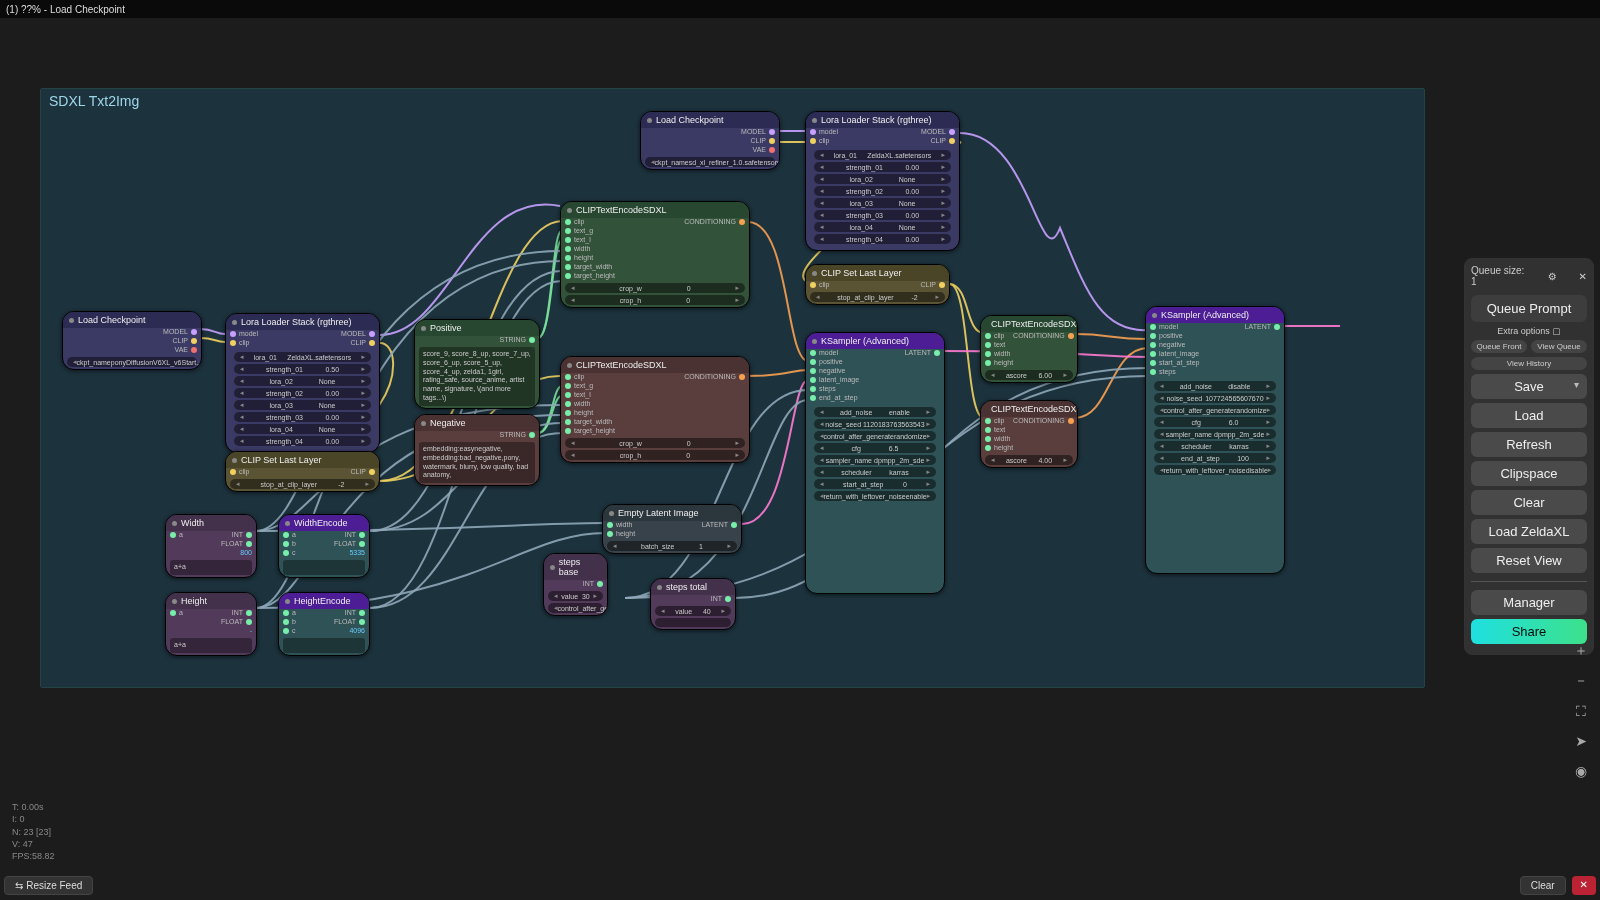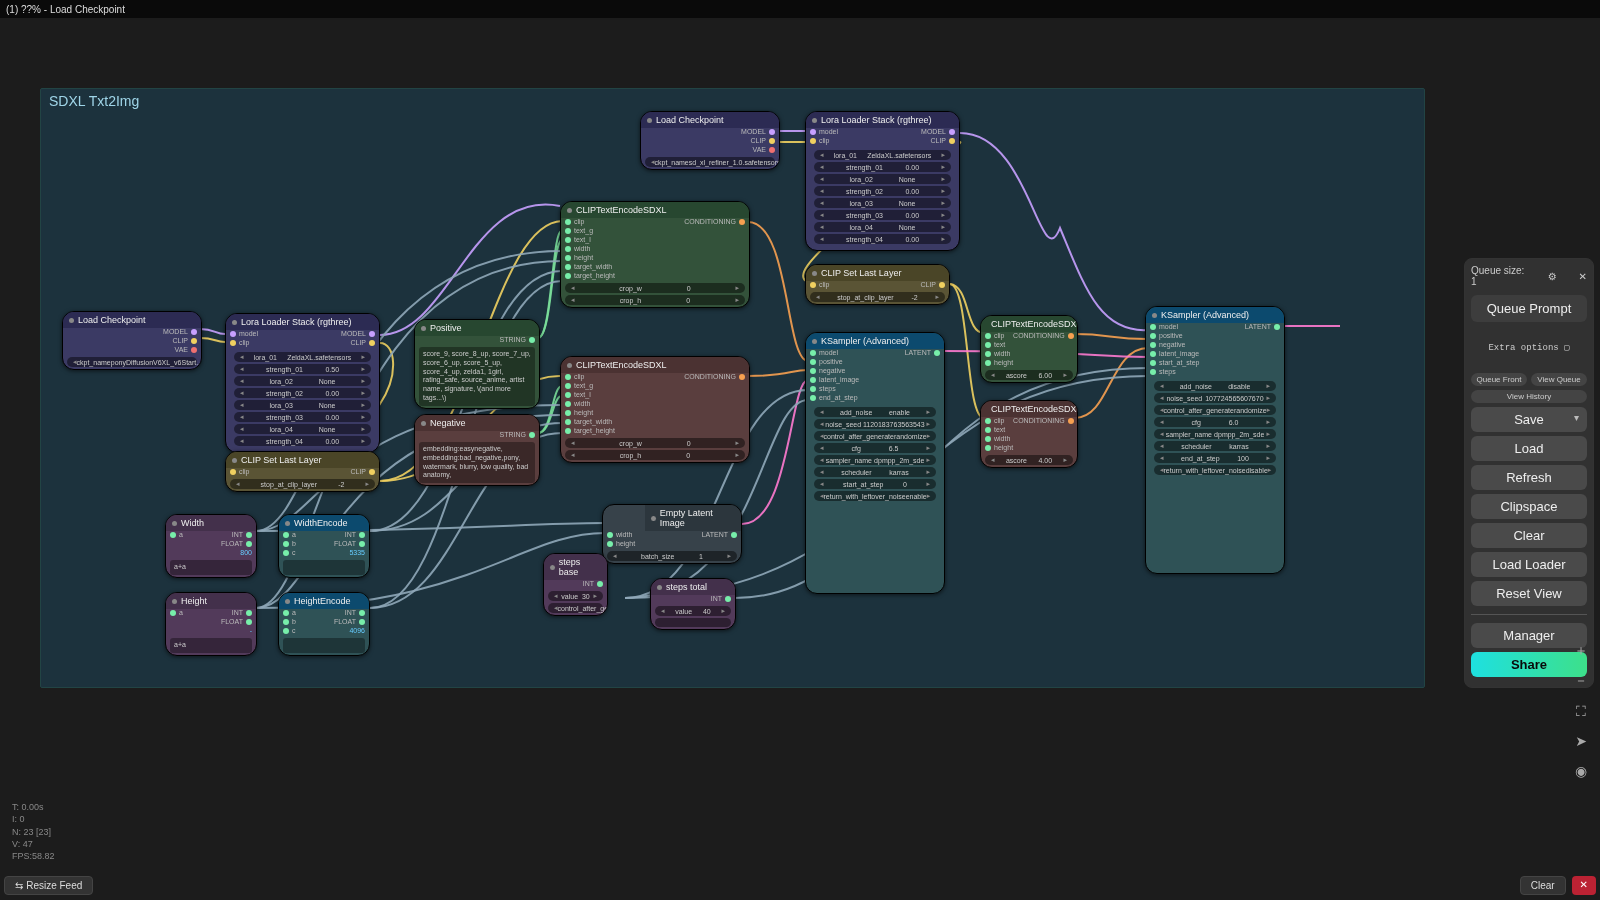--- a/index.html
+++ b/index.html
@@ -79,25 +79,25 @@
   
   .n-purple { background: #3b3a64; }
   .n-purple .hdr { background: #2c2b53; }
   .n-green  { background: #33523a; }
   .n-green  .hdr { background: #274730; }
   .n-brown  { background: #5a3e3e; }
   .n-brown  .hdr { background: #4b3232; }
   .n-olive  { background: #5a5435; }
   .n-olive  .hdr { background: #4a4527; }
   .n-teal   { background: #2f5256; }
-  .n-teal   .hdr { background: #0c4a6e; }
+  .n-teal   .hdr { background: #4c1d95; }
   .n-violet { background: #523a5a; }
   .n-violet .hdr { background: #43304b; }
   .n-slate  { background: #37424a; }
-  .n-slate  .hdr { background: #2c363d; margin-left: 42px; }
+  .n-slate  .hdr { background: #2c363d; }
 
   
   .sidebar {
     position: absolute; right: 6px; top: 258px; width: 130px;
     background: rgba(50,50,50,0.96); border-radius: 8px; padding: 6px;
     border: 1px solid #333;
   }
   .sidebar .qhead {
     display: flex; justify-content: flex-end; align-items: center; gap: 22px;
     font-size: 10px; color: #ccc; padding-bottom: 4px;
@@ -113,26 +113,26 @@
     content: "▾"; position: absolute; right: 8px; font-size: 10px; color: #bbb;
   }
   .sidebar .sbtn-main { background: #3d3d3d; font-size: 13px; padding: 6px 0; }
   .sidebar .mini {
     display: flex; gap: 4px; margin: 4px 0;
   }
   .sidebar .mini span {
     flex: 1; text-align: center; background: #444; border-radius: 8px;
     font-size: 8px; padding: 2px 0; cursor: pointer;
   }
-  .sidebar .extra { font-size: 9px; color: #ccc; text-align: center; margin: 20px 0; font-family: Liberation Mono, monospace; }
+  .sidebar .extra { font-size: 9px; color: #ccc; text-align: center; margin: 4px 0; }
   .sidebar .extra::after { content: " ▢"; }
   .sidebar hr { border: 0; border-top: 1px solid #555; margin: 8px 0; }
   .sidebar .share {
     background: linear-gradient(90deg, #1ee0e0, #3de08a);
-    color: #0a0a0a; font-weight: 700;
+    color: #0a0a0a; font-weight: 400;
   }
 
   
   .tools {
     position: absolute; right: 8px; top: 640px;
     display: flex; flex-direction: column; gap: 8px;
   }
   .tools div {
     width: 22px; height: 22px; display: flex; align-items: center; justify-content: center;
     color: #aaa; font-size: 14px; cursor: pointer;
@@ -828,21 +828,21 @@
     <span data-name="view-queue-button">View Queue</span>
   </div>
   <div class="mini">
       <span style="flex:1" data-name="view-history-button">View History</span>
     </div>
   <div class="sbtn" data-name="save-button">Save</div>
   <div class="sbtn" data-name="load-button">Load</div>
   <div class="sbtn" data-name="refresh-button">Refresh</div>
   <div class="sbtn" data-name="clipspace-button">Clipspace</div>
   <div class="sbtn" data-name="clear-button">Clear</div>
-  <div class="sbtn" data-name="load-default-button">Load Loader</div>
+  <div class="sbtn" data-name="load-default-button">Load ZeldaXL</div>
   <div class="sbtn" data-name="reset-view-button">Reset View</div>
   <hr>
   <div class="sbtn" data-name="manager-button">Manager</div>
   <div class="sbtn share" data-name="share-button">Share</div>
 </div>
 
 <div class="tools" data-name="canvas-tools">
   <div data-name="zoom-in-icon">＋</div>
   <div data-name="zoom-out-icon">－</div>
   <div data-name="frame-icon">⛶</div>

